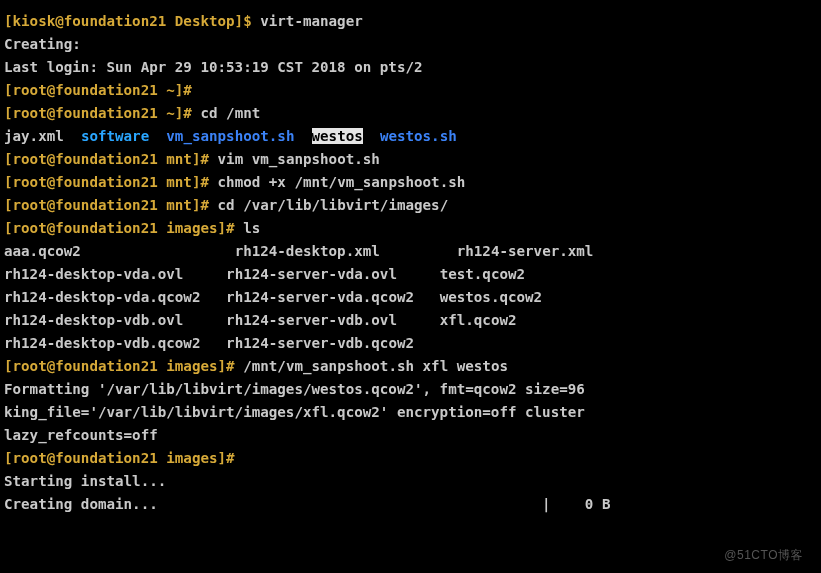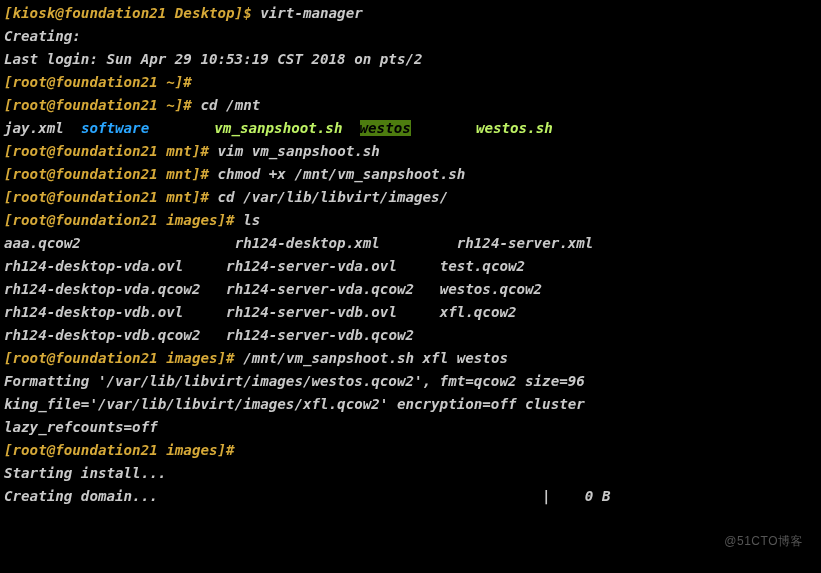--- a/index.html
+++ b/index.html
@@ -9,33 +9,32 @@
     font-family: "DejaVu Sans Mono", "Courier New", monospace;
     font-size: 14.2px;
     line-height: 23px;
     color: #bbb;
     width: 821px;
     height: 573px;
     overflow: hidden;
     font-weight: bold;
   }
   .term {
-    padding: 2px 4px;
-    font-style: italic;
+    padding: 10px 4px;
   }
   .line { white-space: pre; }
   .y  { color: #d6a938; }   
   .w  { color: #c9c9c9; }   
-  .g  { color: #bef264; margin-left: 48px; }   
+  .g  { color: #3b82f6; }   
   .cy { color: #2aa6ff; }   
-  .hl { color: #000; background: #4d7c0f; } 
+  .hl { color: #000; background: #e5e5e5; } 
   .watermark {
     position: absolute;
     right: 18px;
-    top: 530px;
+    top: 544px;
     color: #555;
     font-size: 12px;
     font-weight: normal;
     font-family: sans-serif;
     letter-spacing: 0.5px;
     margin-left: 48px;
   }
 </style>
 </head>
 <body>

